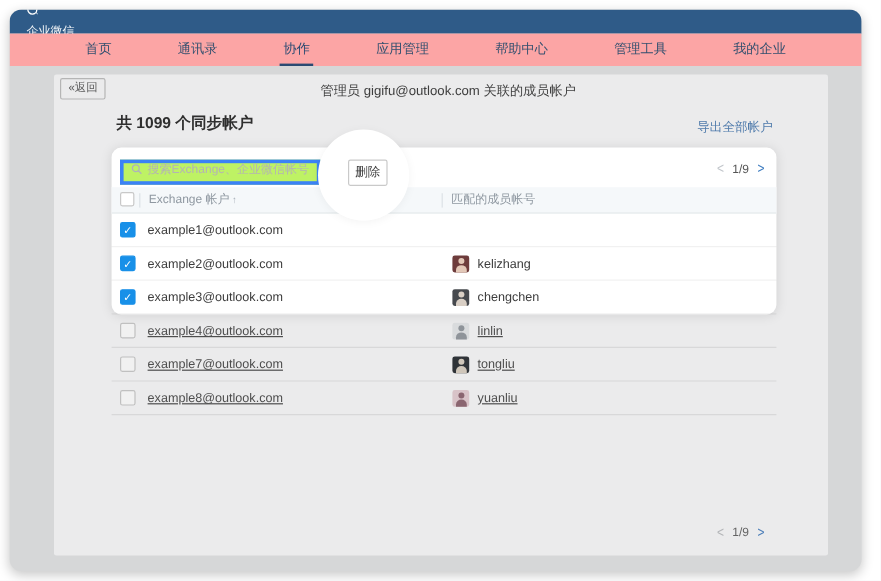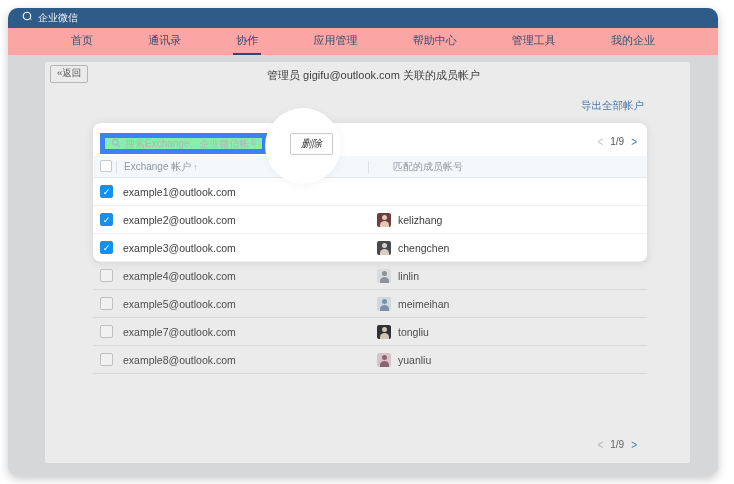--- a/index.html
+++ b/index.html
@@ -1,69 +1,69 @@
 <!DOCTYPE html>
 <html><head>
 <meta charset="utf-8">
 <style>
   html,body{margin:0;padding:0;}
   body{width:734px;height:484px;background:#ffffff;font-family:"Liberation Sans","DejaVu Sans",sans-serif;position:relative;overflow:hidden;}
   .window{position:absolute;left:8px;top:8px;width:710px;height:468px;border-radius:10px;overflow:hidden;background:#d6d7d8;box-shadow:0 3px 10px rgba(0,0,0,0.22);}
   
   .topbar{position:absolute;left:0;top:0;right:0;height:20px;background:#2f5b88;display:flex;align-items:center;padding:0 14px;box-sizing:border-box;color:#fff;}
-  .logo{display:flex;align-items:flex-start;gap:5px;font-size:10px;color:#f2f5f8;}
+  .logo{display:flex;align-items:flex-start;gap:5px;font-size:10px;color:#f2f5f8;flex-direction:column;}
   .logo svg{display:block;}
   .top-links{margin-left:auto;display:flex;align-items:center;gap:7px;font-size:9.5px;color:#ccd8e5;}
   .top-links .sep{color:#6a87a6;font-size:8px;}
   .top-links span[data-interactable="true"]{cursor:pointer;}
   
   .navbar{position:absolute;left:0;top:20px;right:0;height:27px;background:#fca5a5;display:flex;align-items:stretch;justify-content:space-between;padding:0 60px;box-sizing:border-box;font-size:11px;color:#33506f;}
   .tab{display:flex;align-items:center;padding:0 3px;border-bottom:2px solid transparent;box-sizing:border-box;cursor:pointer;}
   .tab.active{border-bottom-color:#2b4a72;color:#2b4a72;}
   
   .content{position:absolute;left:0;top:47px;right:0;bottom:0;}
   .card{position:absolute;left:37px;top:7px;width:645px;height:401px;background:#ebebec;border-radius:2px;}
   .back-btn{position:absolute;left:5px;top:3px;font-size:9.5px;color:#5a5a5a;border:1px solid #b5b5b5;border-radius:2px;padding:1px 6px 2px;background:transparent;cursor:pointer;}
   .page-title{position:absolute;left:0;right:0;top:6px;text-align:center;font-size:11px;color:#3e3e3e;margin-left:12px;}
   .summary{position:absolute;left:52px;top:32px;font-size:13px;font-weight:bold;color:#2f2f2f;}
   .export{position:absolute;right:46px;top:37px;font-size:10.5px;color:#4e7aab;cursor:pointer;}
   
   .tzone{position:absolute;left:48px;top:61px;width:554px;height:340px;}
   .spot-rect{position:absolute;left:0;top:0;width:554px;height:139px;background:#fff;border-radius:8px;box-shadow:0 1px 10px rgba(0,0,0,0.10);z-index:1;}
   .spot-circle{position:absolute;left:172px;top:-15px;width:76px;height:76px;border-radius:50%;background:#fff;box-shadow:0 1px 8px rgba(0,0,0,0.05);z-index:3;}
-  .search-box{position:absolute;left:7px;top:10px;width:167px;height:21px;box-sizing:border-box;border:5px solid #3b82f6;background:#86efac;z-index:2;display:flex;align-items:flex-start;gap:4px;padding:0 6px;}
+  .search-box{position:absolute;left:7px;top:10px;width:167px;height:21px;box-sizing:border-box;border:3px solid #3b82f6;background:#bef264;z-index:2;display:flex;align-items:flex-start;gap:4px;padding:0 6px;}
   .search-box svg{flex:none;display:block;}
   .search-box input{border:0;outline:0;padding:0;width:100%;font-size:10px;color:#555;background:transparent;font-family:inherit;}
   .search-box input::placeholder{color:#b4b4b4;}
-  .del-btn{position:absolute;left:197px;top:10px;width:43px;height:22px;box-sizing:border-box;background:#fff;border:1px solid #c9c9c9;border-radius:2px;font-size:10.5px;color:#3e3e3e;display:flex;align-items:center;justify-content:center;z-index:4;cursor:pointer;font-style:italic;}
+  .del-btn{position:absolute;left:197px;top:10px;width:33px;height:22px;box-sizing:border-box;background:#fff;border:1px solid #c9c9c9;border-radius:2px;font-size:10.5px;color:#3e3e3e;display:flex;align-items:center;justify-content:center;z-index:4;cursor:pointer;}
   .pagi{display:flex;align-items:center;gap:7px;font-size:10px;}
   .pagi .chev{cursor:pointer;font-size:10px;transform:scaleY(1.2);display:inline-block;}
   .pagi-top{position:absolute;right:10px;top:13px;z-index:2;}
   .pagi-top .prev{color:#c2c6cb;} .pagi-top .pg{color:#555;} .pagi-top .next{color:#3d7cc0;}
   .pagi-bottom{position:absolute;right:10px;top:316px;}
   .pagi-bottom .prev{color:#b3b5b8;} .pagi-bottom .pg{color:#646464;} .pagi-bottom .next{color:#4a7db8;}
   
   .header-row{position:absolute;left:0;top:33px;width:554px;height:22px;z-index:2;background:#f5f8fa;border-bottom:1px solid #e4e9ec;box-sizing:border-box;font-size:10px;color:#8f98a1;}
   .hcb{position:absolute;left:7px;top:4px;width:12px;height:12px;border:1px solid #c8c8c8;border-radius:2px;background:#fff;box-sizing:border-box;cursor:pointer;}
   .hcol1{position:absolute;left:23px;top:5px;border-left:1px solid #dde2e6;padding-left:7px;line-height:12px;cursor:pointer;}
   .sort{font-size:8px;color:#aab2ba;margin-left:2px;}
-  .hcol2{position:absolute;left:275px;top:5px;border-left:1px solid #dde2e6;padding-left:24px;line-height:12px;}
+  .hcol2{position:absolute;left:275px;top:5px;border-left:1px solid #dde2e6;padding-left:7px;line-height:12px;}
   
   .rows{position:absolute;left:0;top:55px;width:554px;z-index:2;}
   .trow{position:relative;height:28px;border-bottom:1px solid rgba(0,0,0,0.055);box-sizing:border-box;}
   .cb{position:absolute;left:7px;top:7px;width:13px;height:13px;box-sizing:border-box;border:1px solid #c8c8c8;border-radius:2px;background:#fff;cursor:pointer;}
   .cb.checked{background:#1890e8;border-color:#1890e8;}
   .tick{display:none;color:#fff;font-size:9px;line-height:12px;text-align:center;font-style:normal;}
   .cb.checked .tick{display:block;}
   .email{position:absolute;left:30px;top:0;line-height:28px;font-size:10.5px;color:#3d3d3d;}
   .member{position:absolute;left:284px;top:0;height:28px;display:flex;align-items:center;gap:7px;font-size:10.5px;color:#3d3d3d;}
   .avatar{width:14px;height:14px;border-radius:2px;position:relative;overflow:hidden;flex:none;}
   .avatar::before{content:"";position:absolute;left:4.5px;top:2px;width:5px;height:5px;border-radius:50%;background:var(--fg,#ddd);}
   .avatar::after{content:"";position:absolute;left:2.5px;top:8px;width:9px;height:8px;border-radius:50% 50% 0 0;background:var(--fg,#ddd);}
-  .trow.dim .email,.trow.dim .member{color:#4e4e4e;}
+  .trow.dim .email,.trow.dim .member{color:#4e4e4e;text-decoration:underline;}
   .trow.dim .cb{background:#f1f1f1;border-color:#c0c0c0;}
   .trow.dim{border-bottom-color:rgba(0,0,0,0.08);}
 </style>
 </head>
 <body>
 
 <div class="window" data-interactable="false">
 
   <div class="topbar" data-interactable="false">
     <div class="logo" data-interactable="false">
@@ -86,20 +86,21 @@
     <div class="tab" data-interactable="true">管理工具</div>
     <div class="tab" data-interactable="true">我的企业</div>
   </div>
 
   <div class="content" data-interactable="false">
     <div class="card" data-interactable="false">
 
       <button class="back-btn" data-interactable="true">«返回</button>
       <div class="page-title" data-interactable="false">管理员 gigifu@outlook.com 关联的成员帐户</div>
 
+      <div class="summary" data-interactable="false">共 1099 个同步帐户</div>
       <div class="export" data-interactable="true">导出全部帐户</div>
 
       <div class="tzone" data-interactable="false">
 
         <div class="spot-rect" data-interactable="false"></div>
         <div class="spot-circle" data-interactable="false"></div>
 
         <div class="search-box" data-interactable="false">
           <span data-interactable="false">
             <svg width="10" height="10" viewBox="0 0 12 12">
@@ -157,28 +158,20 @@
 
           <div class="trow dim" data-interactable="false">
             <span class="cb" data-interactable="true"></span>
             <span class="email" data-interactable="false">example4@outlook.com</span>
             <span class="member">
                 <span class="avatar" data-interactable="false" style="background: rgb(217, 219, 221); --fg: #8f949a;"></span>
                 <span data-interactable="false">linlin</span>
               </span>
           </div>
 
-          <div class="trow dim" data-interactable="false">
-            <span class="cb" data-interactable="true"></span>
-            <span class="email" data-interactable="false">example5@outlook.com</span>
-            <span class="member">
-                <span class="avatar" data-interactable="false" style="background: rgb(207, 217, 226); --fg: #7d92a6;"></span>
-                <span data-interactable="false">meimeihan</span>
-              </span>
-          </div>
 
 
           <div class="trow dim" data-interactable="false">
             <span class="cb" data-interactable="true"></span>
             <span class="email" data-interactable="false">example7@outlook.com</span>
             <span class="member">
                 <span class="avatar" data-interactable="false" style="background: rgb(47, 51, 56); --fg: #cfc6ba;"></span>
                 <span data-interactable="false">tongliu</span>
               </span>
           </div>

